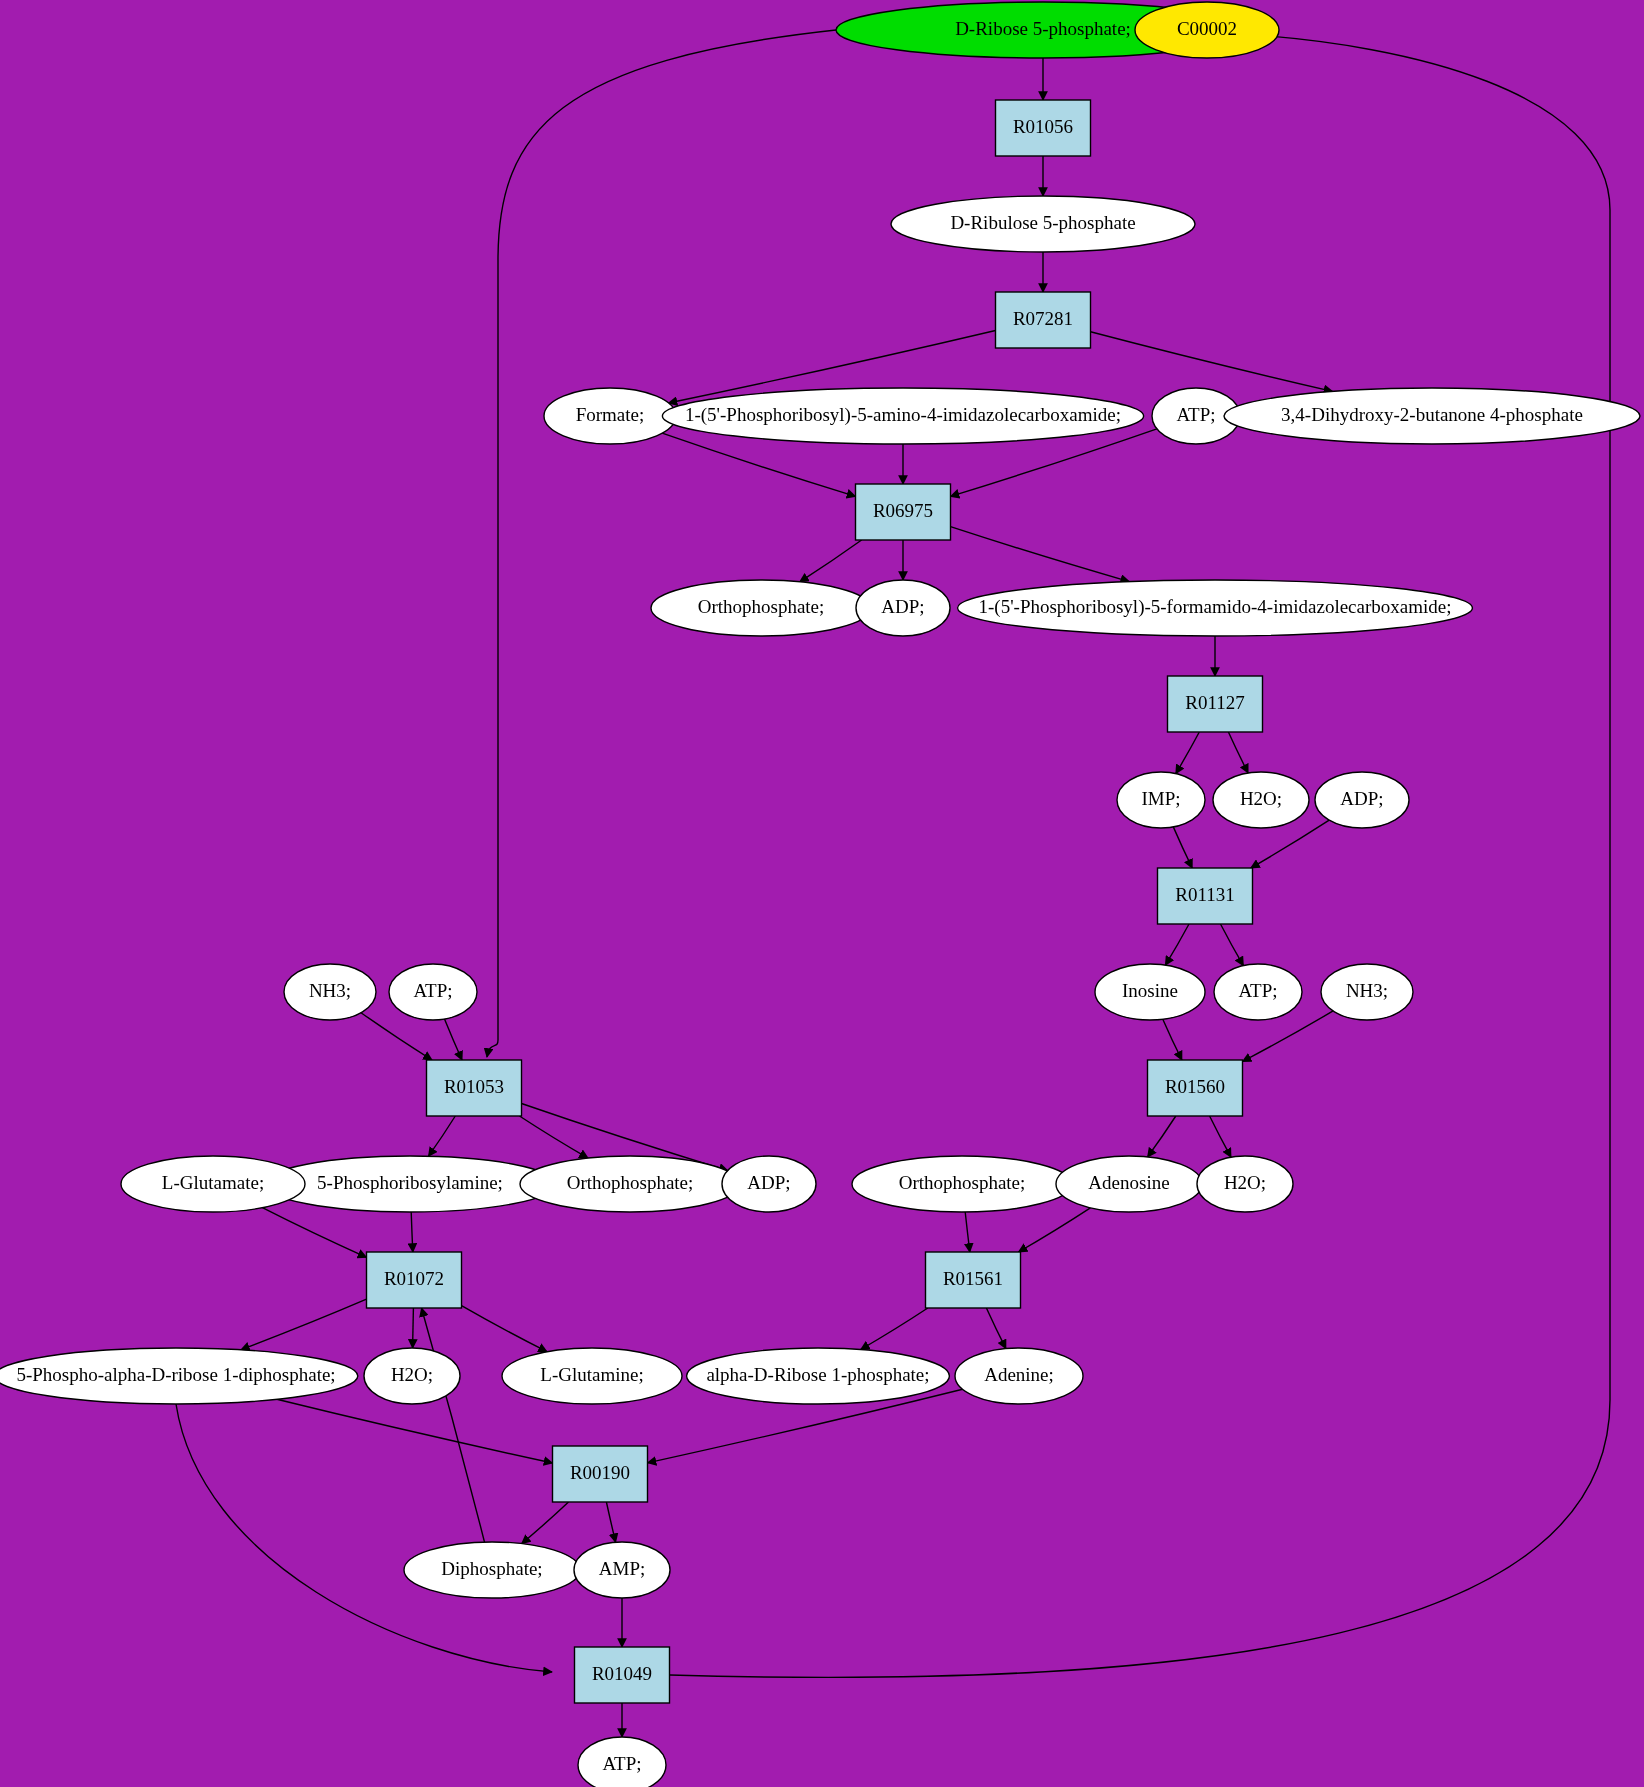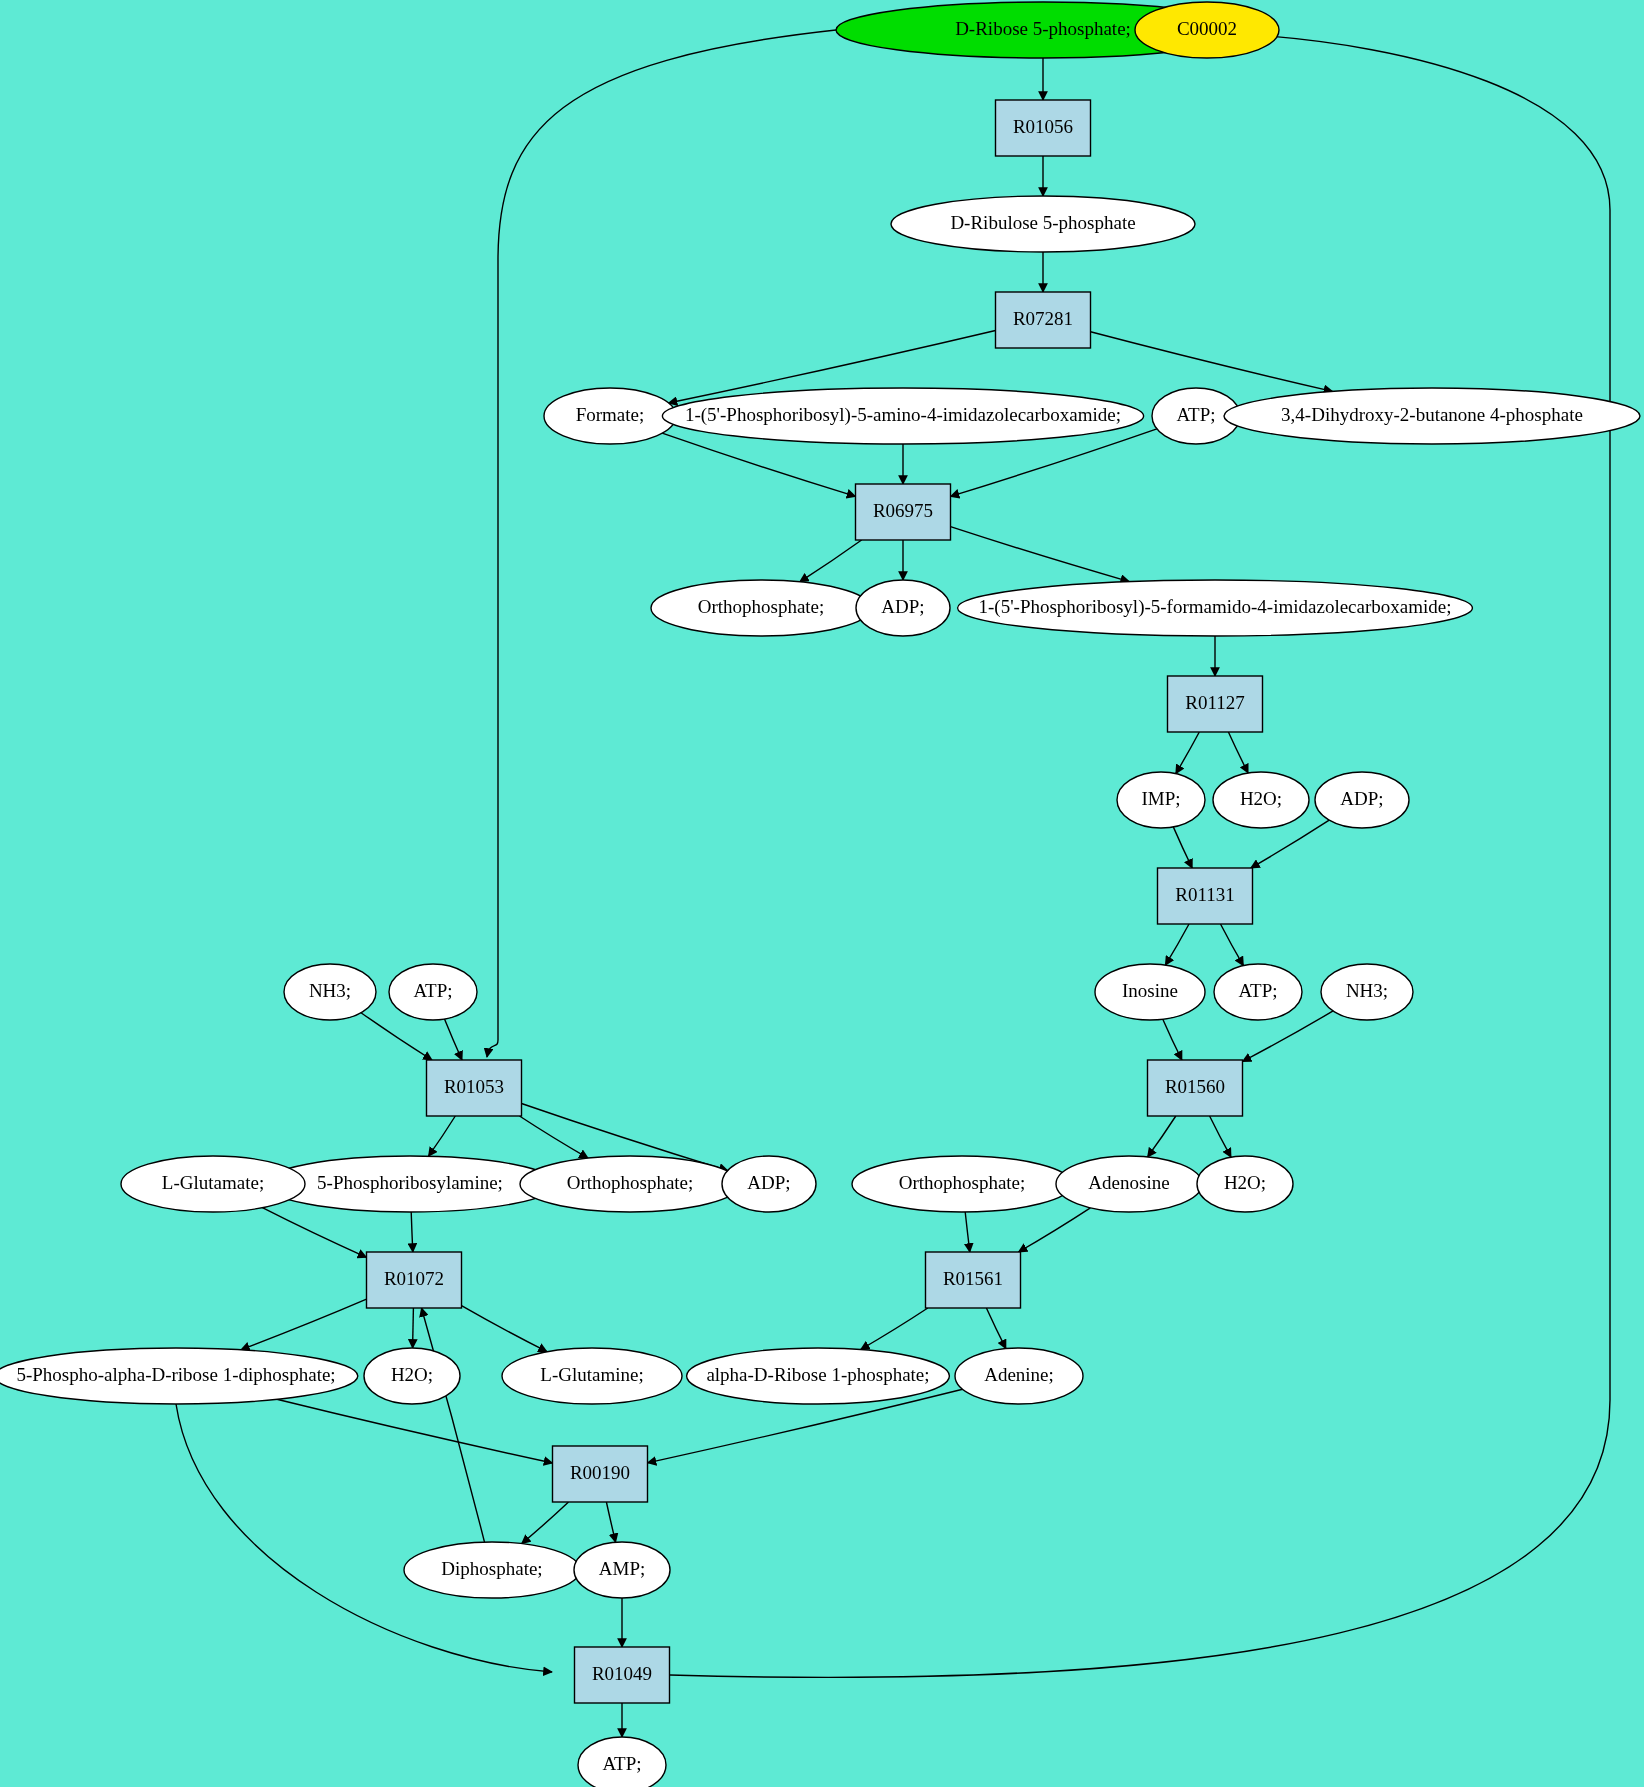--- a/index.html
+++ b/index.html
@@ -7,21 +7,21 @@
     padding: 0;
     background: #ffffff;
   }
   body {
     font-family: "Liberation Serif", "DejaVu Serif", serif;
   }
   #graph-root {
     position: relative;
     width: 1644px;
     height: 1787px;
-    background: #5eead4;
+    background: #a21caf;
   }
   svg#pathway-svg {
     display: block;
     width: 1644px;
     height: 1787px;
   }
   .node-ellipse {
     fill: #ffffff;
     stroke: #000000;
     stroke-width: 1.4;

